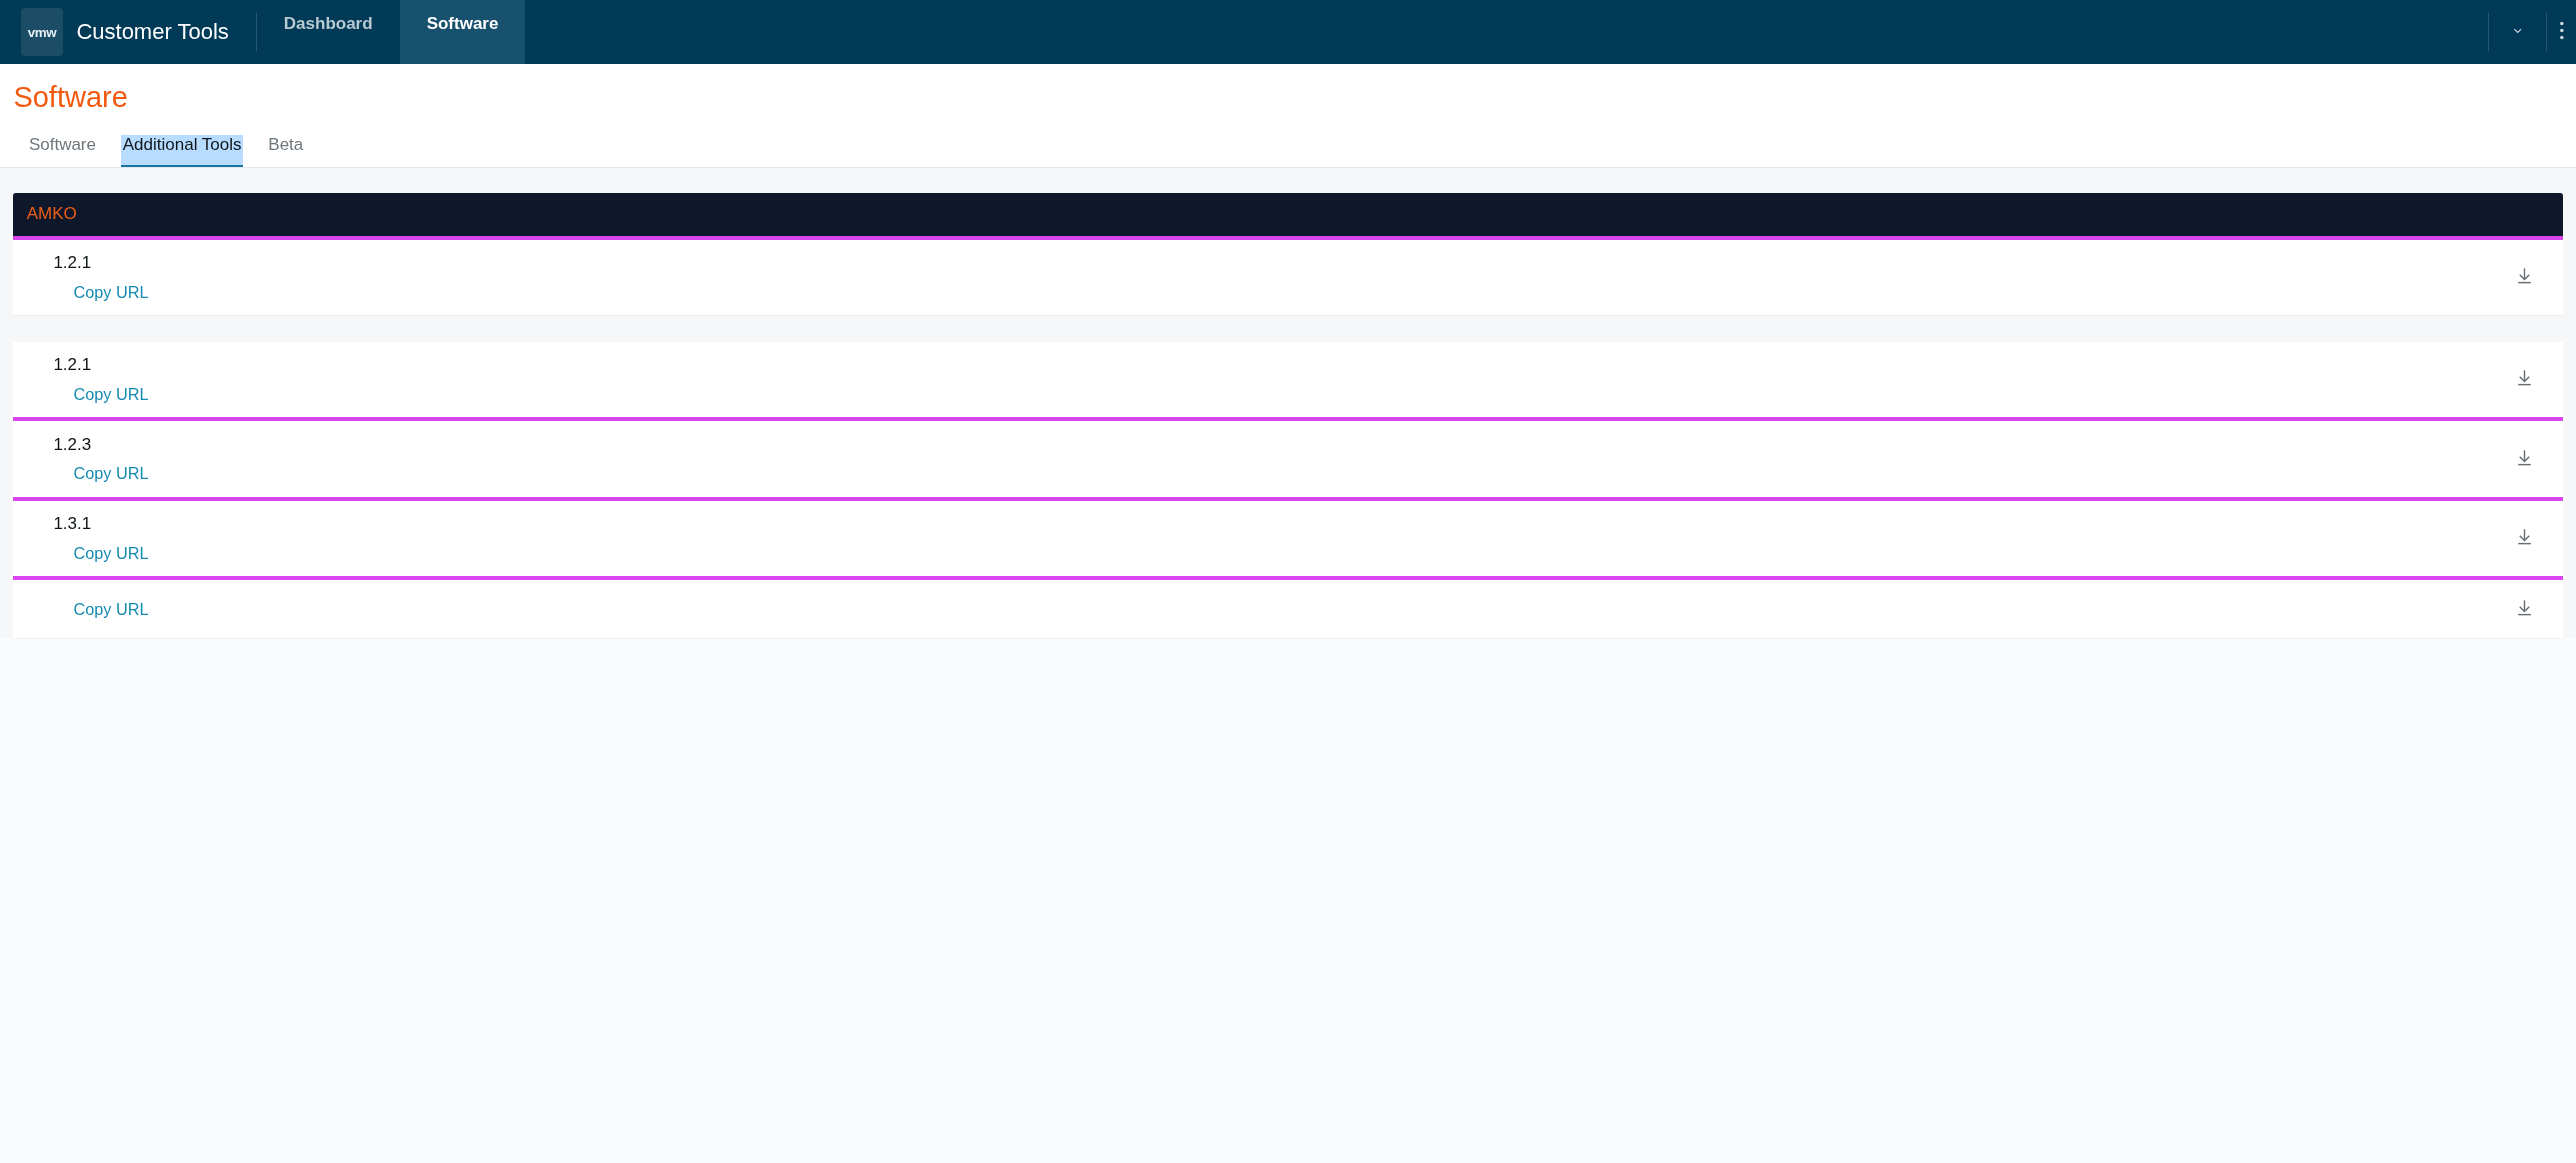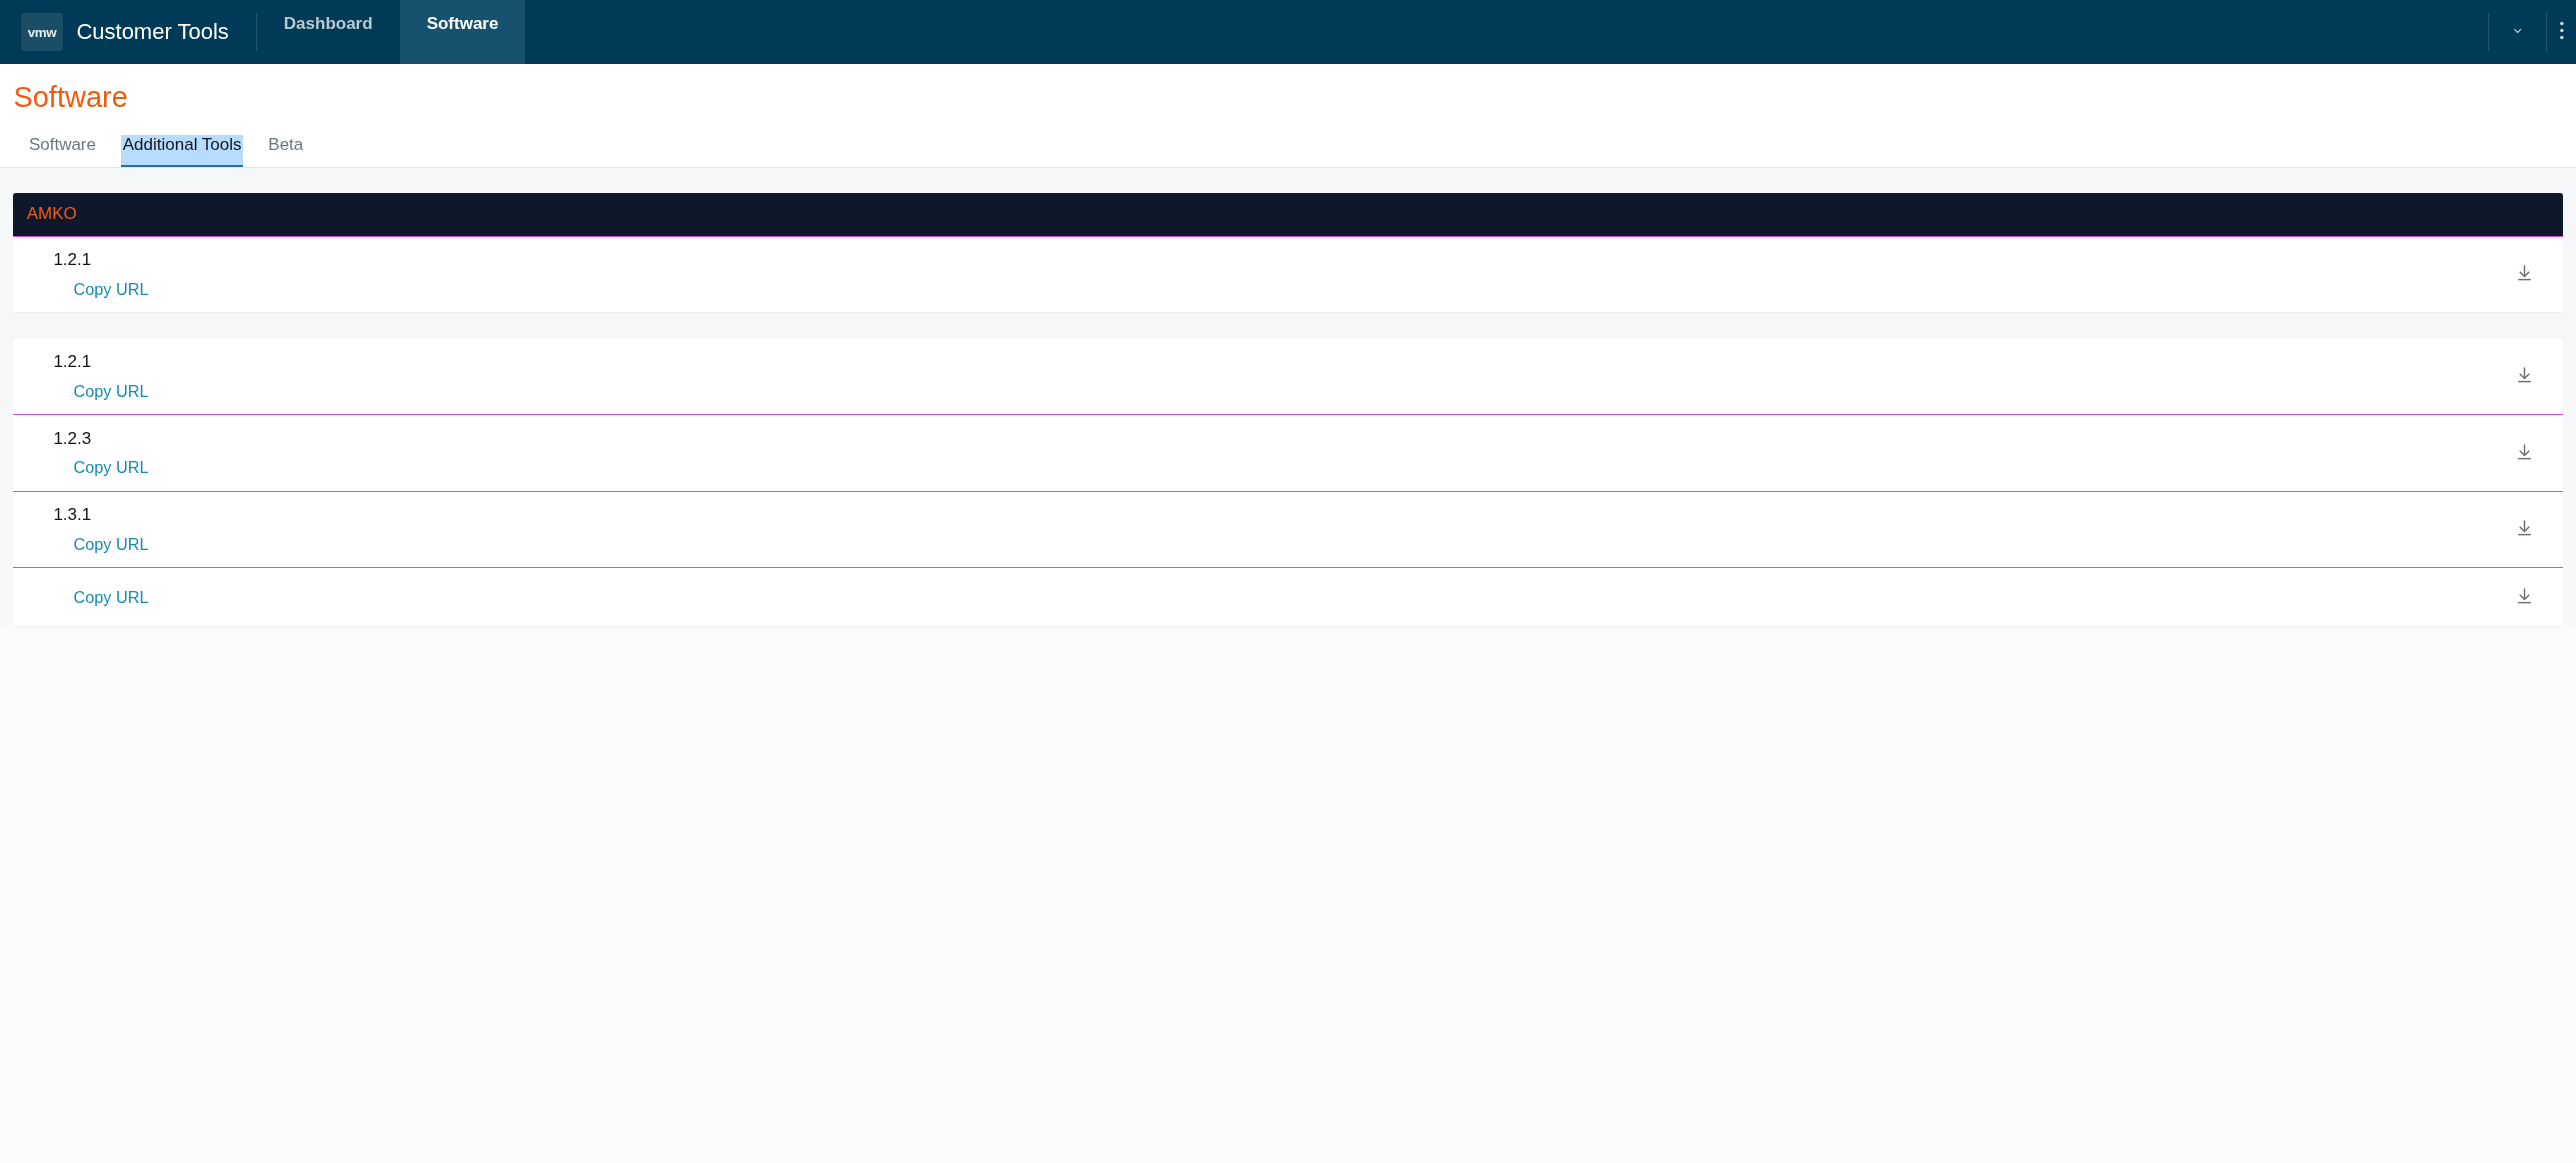--- a/index.html
+++ b/index.html
@@ -17,21 +17,21 @@
   }
   .brand {
     display: flex;
     align-items: center;
     padding-left: 21px;
     padding-right: 27px;
     gap: 13.4px;
   }
   .brand-logo {
     width: 42px;
-    height: 38px;
+    height: 48px;
     background: #1b4d66;
     border-radius: 3.8px;
     display: flex;
     align-items: center;
     justify-content: center;
     font-size: 13.4px;
     font-weight: 600;
     color: #e5eef3;
     letter-spacing: -0.5px;
   }
@@ -119,21 +119,21 @@
     font-size: 17px;
     font-weight: 500;
     padding: 11.5px 13.4px;
     border-radius: 2.9px 2.9px 0 0;
   }
   .row {
     background: #ffffff;
     display: flex;
     align-items: center;
     padding: 13.4px 23px 13.4px 40px;
-    border-top: 1px solid #d946ef;
+    border-top: 4px solid #d946ef;
   }
   .group .row:first-of-type { border-top: none; }
   .row-main { flex: 1; display: flex; flex-direction: column; gap: 9.6px; }
   .row-version { font-size: 17px; color: #0d1418; }
   .row-link { font-size: 16.3px; color: #158bb1; cursor: pointer; width: fit-content; margin-left: 20px; }
   .row-dl {
     color: #666d72;
     cursor: pointer;
     display: flex;
     align-items: center;

